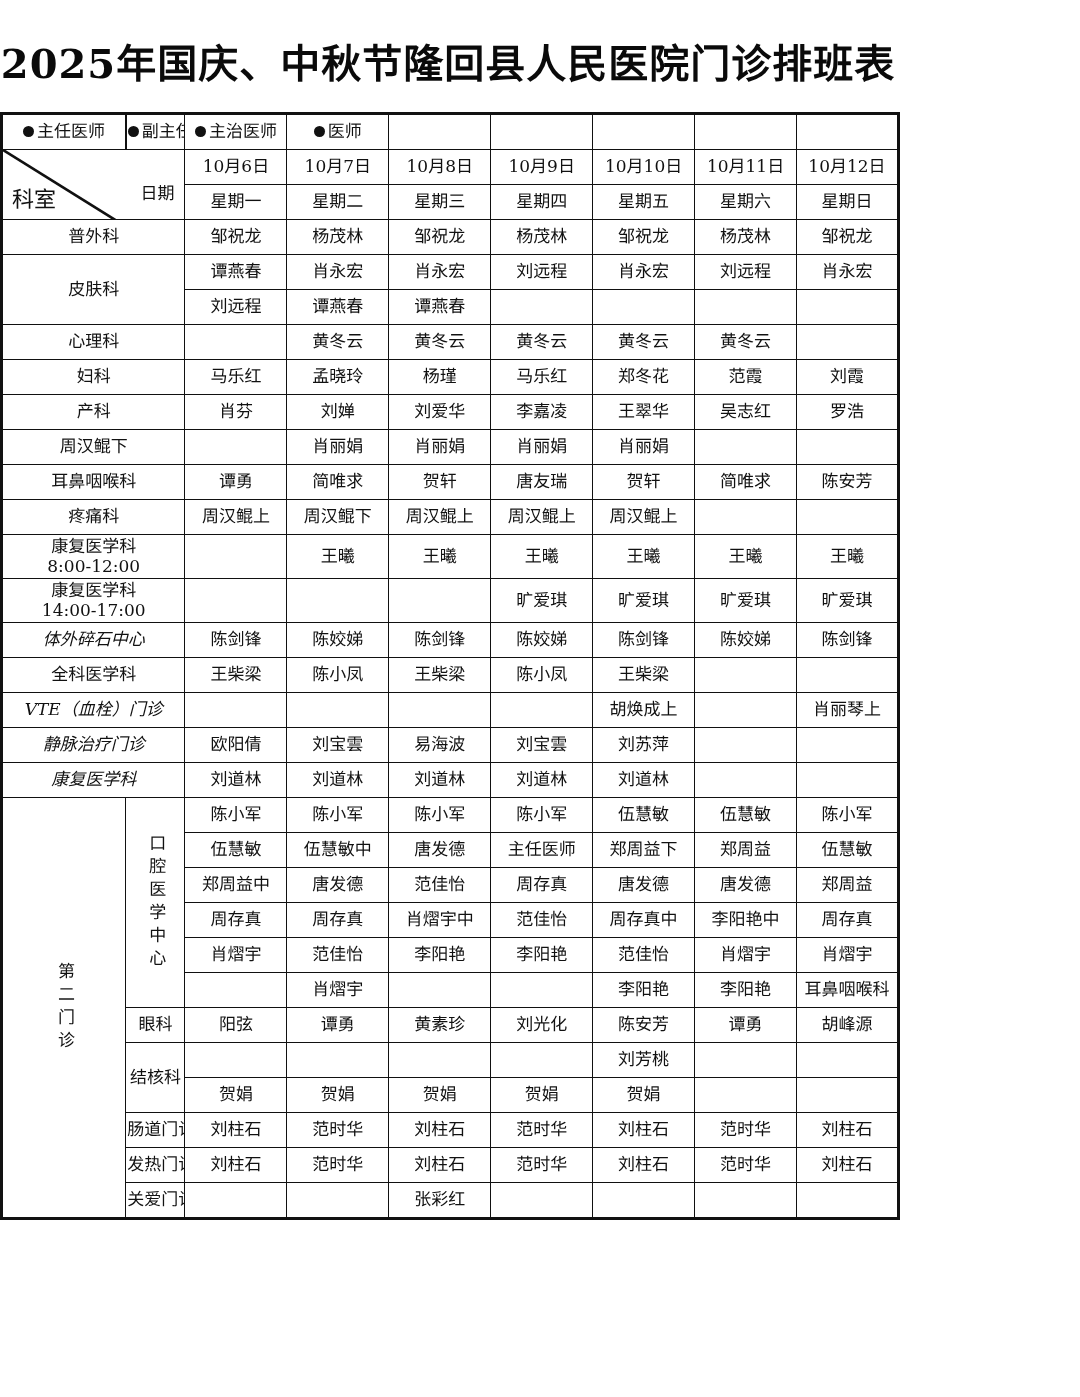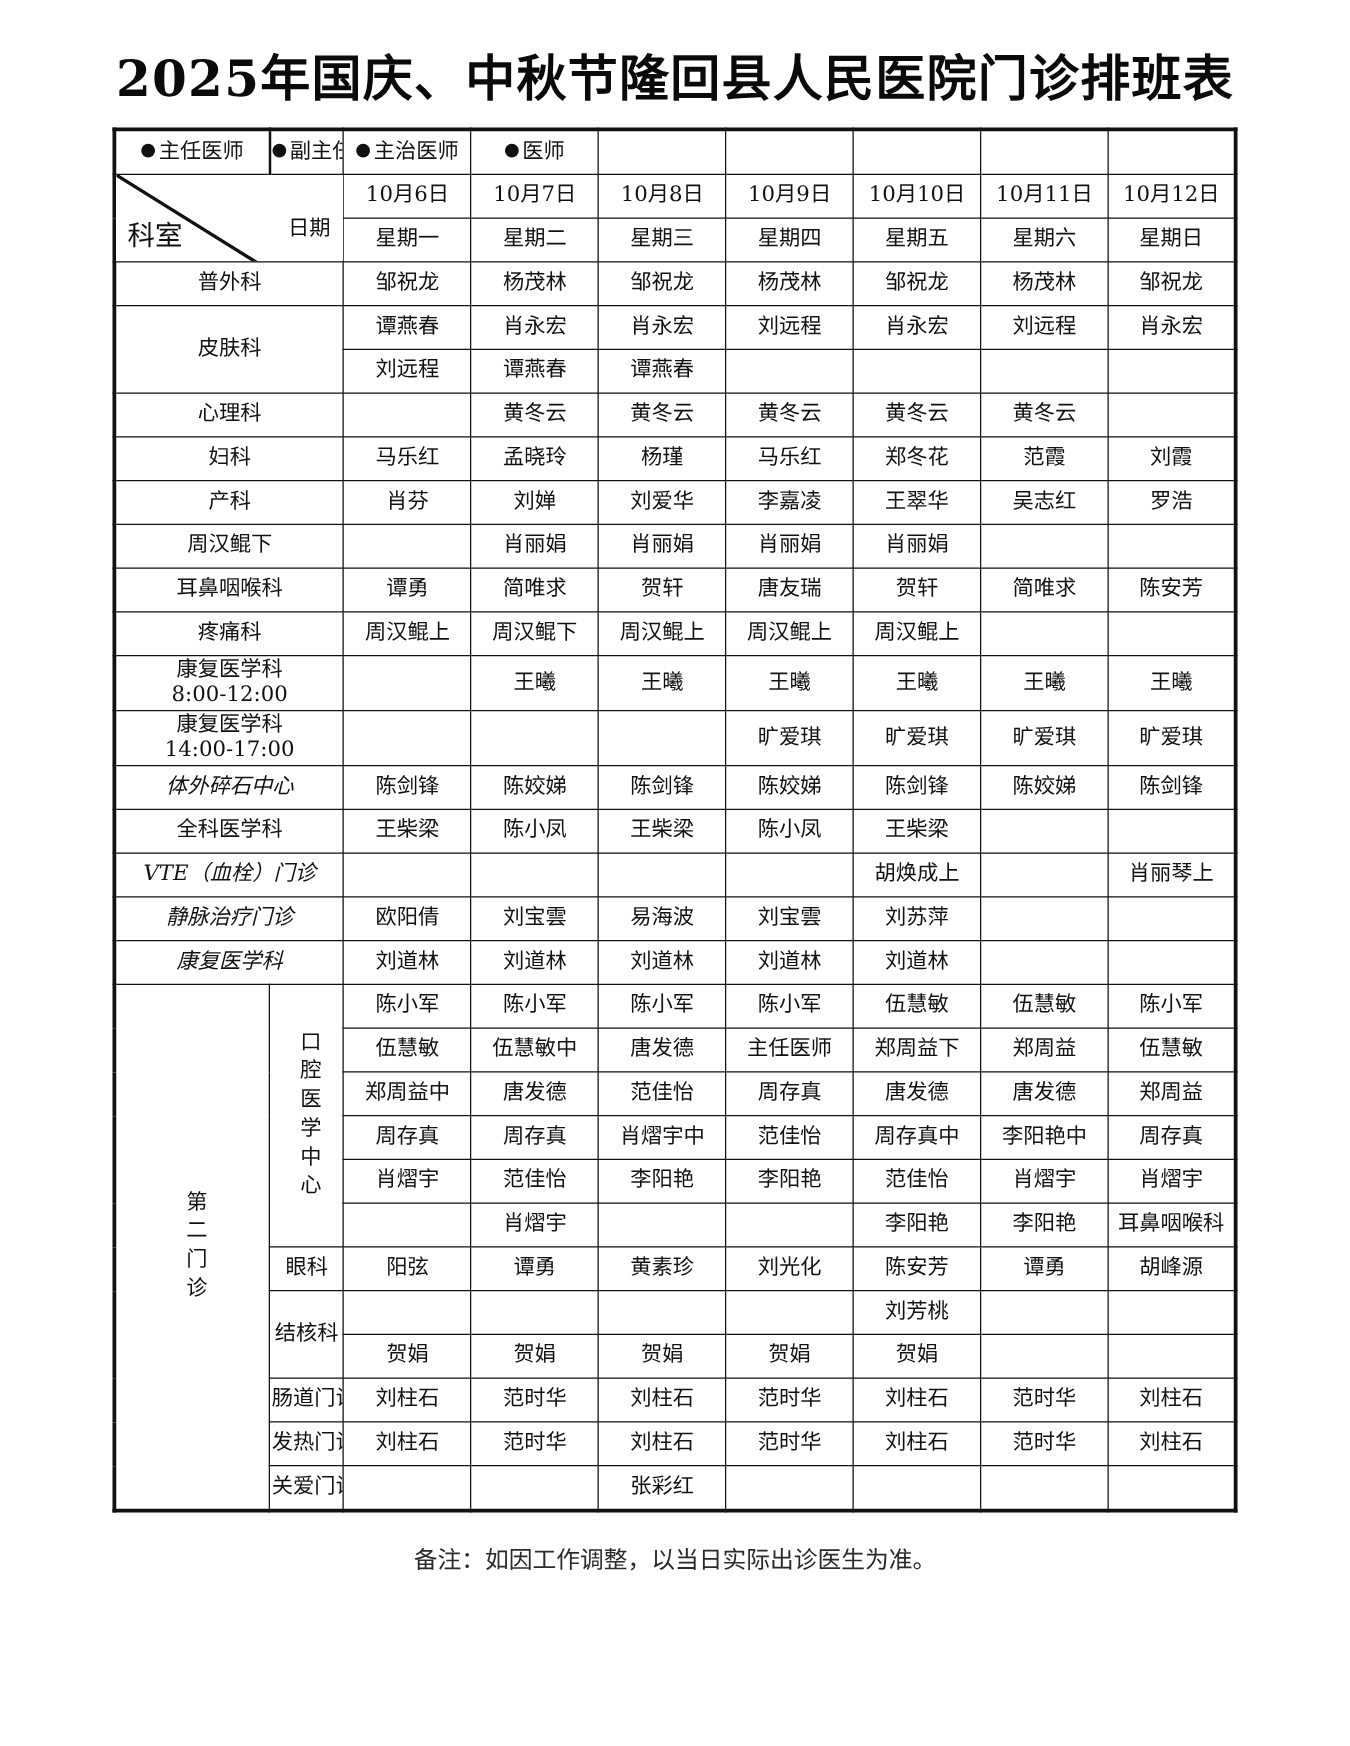--- a/index.html
+++ b/index.html
@@ -4,39 +4,39 @@
 <title>2025年国庆、中秋节隆回县人民医院门诊排班表</title>
 <style>
   html,body{margin:0;padding:0;background:#ffffff;}
   body{
     width:1080px;height:1397px;
     font-family:"DejaVu Sans","Liberation Sans",sans-serif;
     color:#111;
     overflow:hidden;
   }
   #page{
-    width:1080px;height:1397px;position:relative;
+    width:896px;height:1397px;position:relative;
     box-sizing:border-box;
     padding:0;
   }
   .title{
     text-align:center;
     font-family:"DejaVu Serif","Liberation Serif",serif;
     font-weight:bold;
     font-size:40px;
     letter-spacing:1px;
     line-height:1;
     padding-top:44px;
     padding-bottom:18px;
     color:#0a0a0a;
   }
   table.sched{
     border-collapse:collapse;
     table-layout:fixed;
-    margin:0 auto;
+    margin:10px auto;
     width:900px;
     border:3px solid #111;
   }
   table.sched td{
     border:1.6px solid #111;
     text-align:center;
     vertical-align:middle;
     font-size:17px;
     font-family:"DejaVu Serif","Liberation Serif",serif;
     padding:2px 1px;
@@ -431,14 +431,13 @@
           <td class="wht"></td>
           <td class="blu">张彩红</td>
           <td class="wht"></td>
           <td class="wht"></td>
           <td class="wht"></td>
           <td class="wht"></td>
         </tr>
       </tbody>
   </table>
 
-  <div class="footer">备注：如因工作调整，以当日实际出诊医生为准。</div>
 </div>
 
 </body></html>

